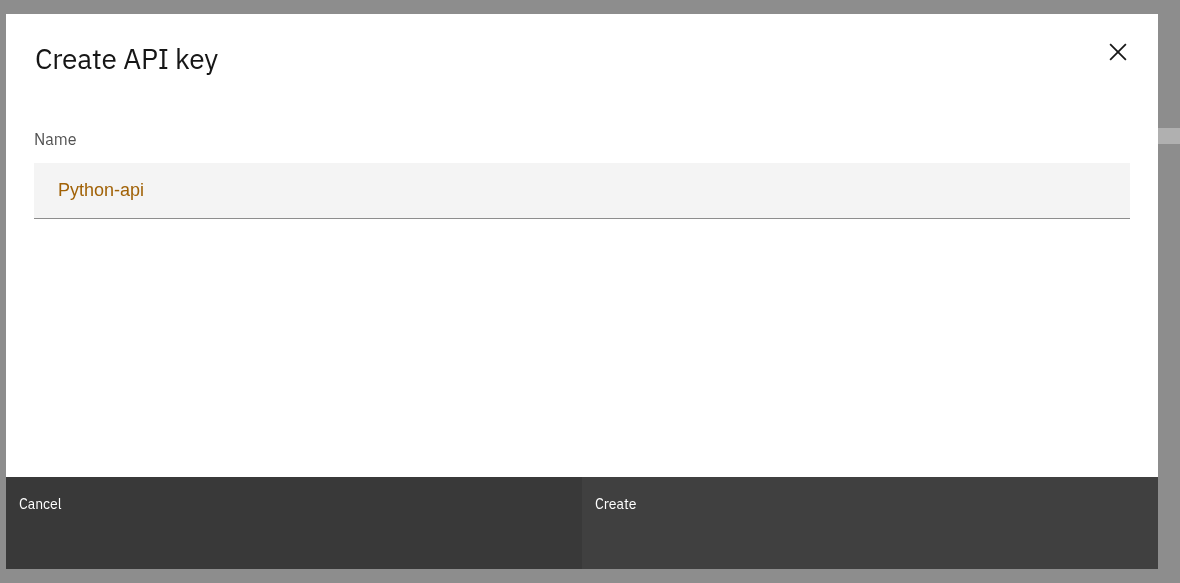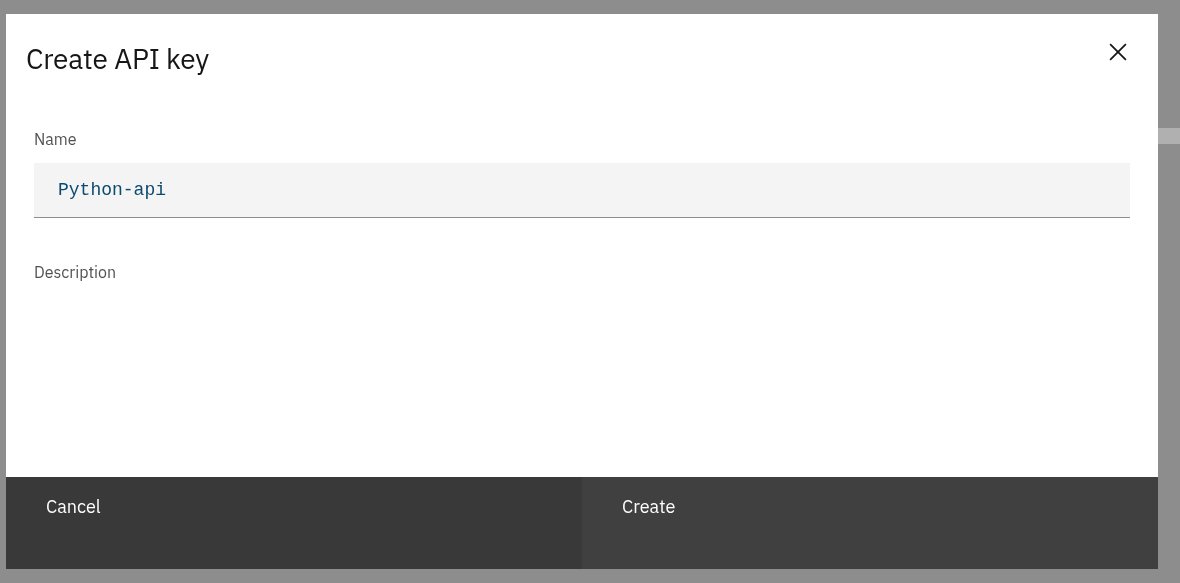--- a/index.html
+++ b/index.html
@@ -22,21 +22,21 @@
       top: 14px;
       left: 6px;
       right: 22px;
       bottom: 14px;
       background: #ffffff;
       display: flex;
       flex-direction: column;
     }
     
     .modal-header {
-      padding: 26px 28px 0 20px;
+      padding: 26px 28px 0 29px;
       display: flex;
       justify-content: space-between;
       align-items: flex-start;
     }
     
     .modal-title {
       font-size: 28px;
       font-weight: 400;
       color: #161616;
       letter-spacing: -0.2px;
@@ -79,35 +79,35 @@
       font-weight: 400;
     }
     
     .text-input {
       width: 100%;
       background: #f4f4f4;
       border: none;
       border-bottom: 1px solid #8d8d8d;
       padding: 17px 24px;
       font-size: 18px;
-      color: #0c4a6e;
-      font-family: Liberation Mono, monospace;
+      color: #a16207;
+      font-family: Liberation Sans, sans-serif;
       outline: none;
     }
     
     .modal-footer {
       display: flex;
       height: 92px;
     }
     
     .btn {
       flex: 1;
       border: none;
-      font-size: 18px;
-      padding: 18px 40px;
+      font-size: 14px;
+      padding: 18px 13px;
       text-align: left;
       cursor: pointer;
       font-family: inherit;
       display: flex;
       align-items: flex-start;
     }
     
     .btn-cancel {
       background: #393939;
       color: #ffffff;
@@ -147,21 +147,20 @@
   </div>
 
   <div class="modal-body">
 
     <div class="form-field">
       <label class="field-label">Name</label>
       <input type="text" class="text-input" value="Python-api" style="">
     </div>
 
     <div class="form-field">
-      <label class="field-label">Description</label>
     </div>
 
   </div>
 
   <div class="modal-footer">
     <button class="btn btn-cancel">Cancel</button>
     <button class="btn btn-create">Create</button>
   </div>
 
 </div>

